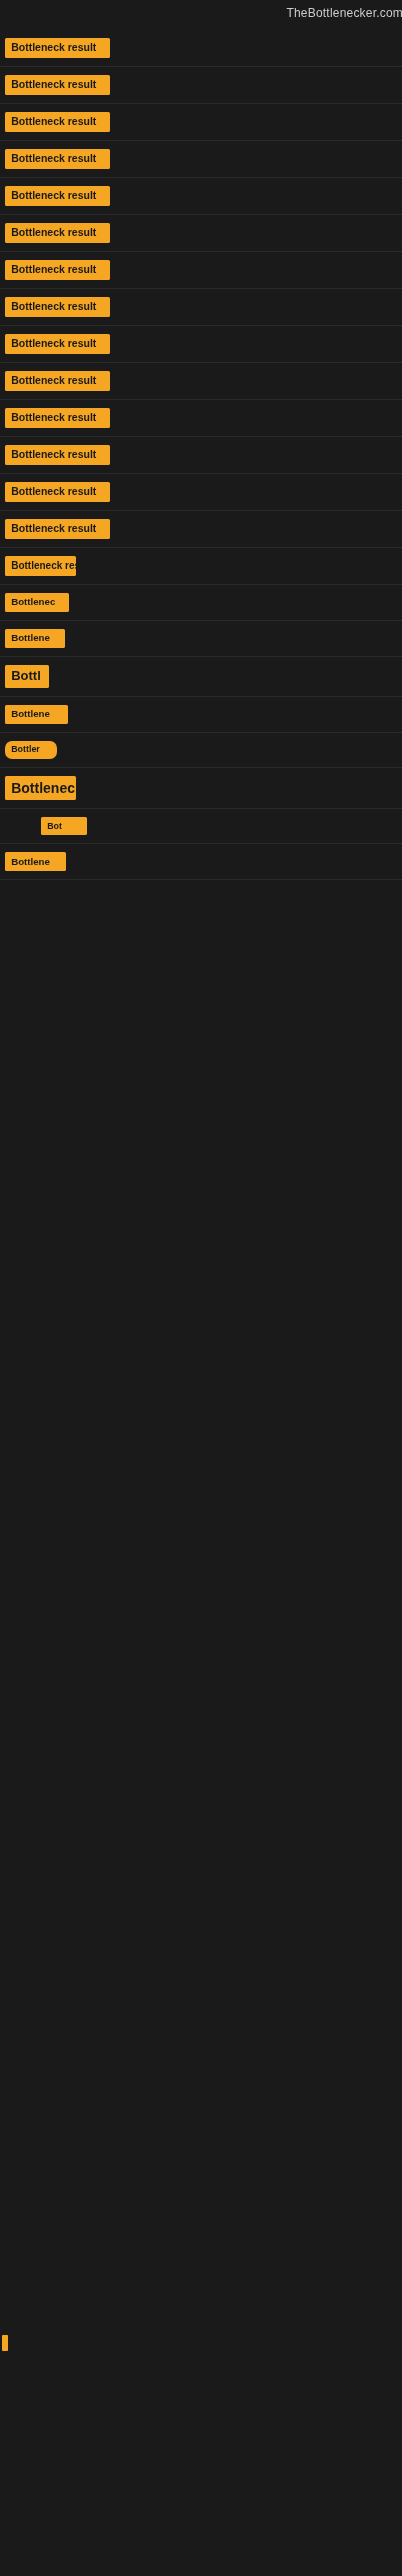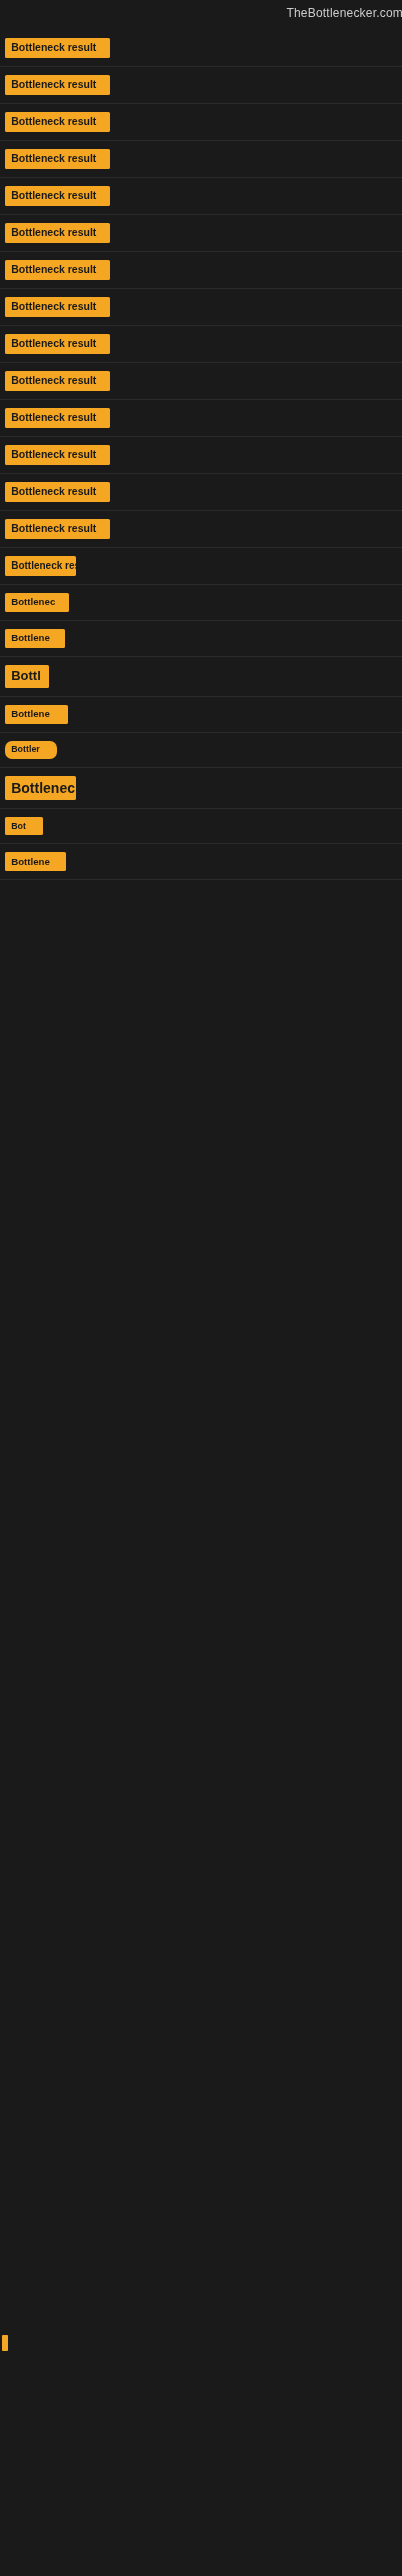--- a/index.html
+++ b/index.html
@@ -65,21 +65,21 @@
     .section-13 .bottleneck-badge { width: 105px; }
     .section-14 .bottleneck-badge { width: 105px; }
     .section-15 .bottleneck-badge { width: 71px; font-size: 10px; }
     .section-16 .bottleneck-badge { width: 64px; font-size: 9.7px; overflow: hidden; }
     .section-17 .bottleneck-badge { width: 81px; font-size: 9.7px; }
     .section-18 .bottleneck-badge { width: 60px; font-size: 9.7px; overflow: hidden; }
     .section-19 .bottleneck-badge { width: 44px; font-size: 13px; overflow: hidden; }
     .section-20 .bottleneck-badge { width: 63px; font-size: 9.7px; overflow: hidden; }
     .section-21 .bottleneck-badge { width: 52px; font-size: 8.9px; overflow: hidden; border-radius: 7px; }
     .section-22 .bottleneck-badge { width: 71px; font-size: 14px; overflow: hidden; }
-    .section-23 .bottleneck-badge { width: 38px; font-size: 8.9px; overflow: hidden; }
+    .section-23 .bottleneck-badge { width: 46px; font-size: 8.9px; overflow: hidden; margin-left: 36px; }
     .section-24 .bottleneck-badge { width: 61px; font-size: 9.7px; overflow: hidden; }
 
     .empty-sections {
       height: 483px;
     }
 
     .bottom-indicator {
       position: absolute;
       bottom: 225px;
       left: 1.6px;

